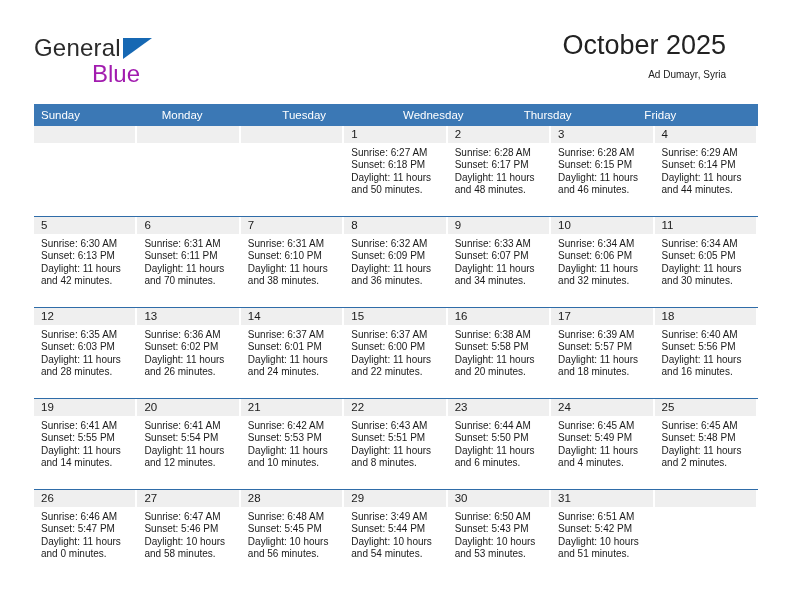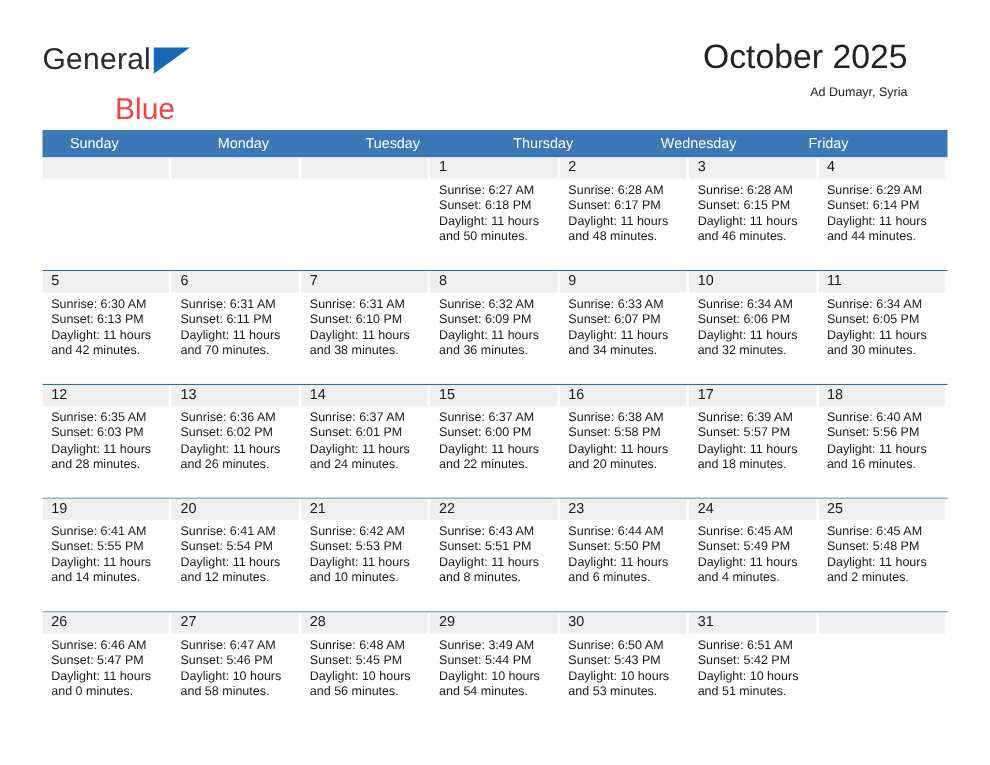--- a/index.html
+++ b/index.html
@@ -50,23 +50,23 @@
     left: 89px;
     top: 4px;
     width: 0;
     height: 0;
     border-left: 29px solid #1668b3;
     border-bottom: 21px solid transparent;
   }
   .brand-blue {
     position: absolute;
     left: 58px;
-    top: 40px;
+    top: 26px;
     font-size: 24px;
-    color: #ef4444;
+    color: #a21caf;
     font-family: "Liberation Sans", sans-serif;
   }
   .title-block {
     position: absolute;
     right: 0;
     top: 0;
     text-align: right;
   }
   .cal-title {
     font-size: 27px;
@@ -86,21 +86,20 @@
   .calendar {
     position: absolute;
     left: 34px;
     top: 104px;
     width: 724px;
   }
   .weekday-row {
     display: flex;
     background: #3b78b5;
     height: 22px;
-    padding-left: 15px;
   }
   .weekday {
     flex: 1 1 0;
     color: #ffffff;
     font-size: 11.5px;
     line-height: 22px;
     padding-left: 7px;
     box-sizing: border-box;
     white-space: nowrap;
     overflow: hidden;
@@ -159,22 +158,22 @@
       <div class="cal-title">October 2025</div>
       <div class="cal-subtitle">Ad Dumayr, Syria</div>
     </div>
   </div>
 
   <div class="calendar">
     <div class="weekday-row" id="weekday-row">
         <div class="weekday">Sunday</div>
         <div class="weekday">Monday</div>
         <div class="weekday">Tuesday</div>
+        <div class="weekday">Wednesday</div>
         <div class="weekday">Thursday</div>
-        <div class="weekday">Wednesday</div>
         <div class="weekday">Friday</div>
       </div>
     <div id="weeks-container">
         <div class="week-row first">
           <div class="day-cell empty">
             <div class="day-number-band">
               <div class="day-number"></div>
             </div>
           </div>
           <div class="day-cell empty">

